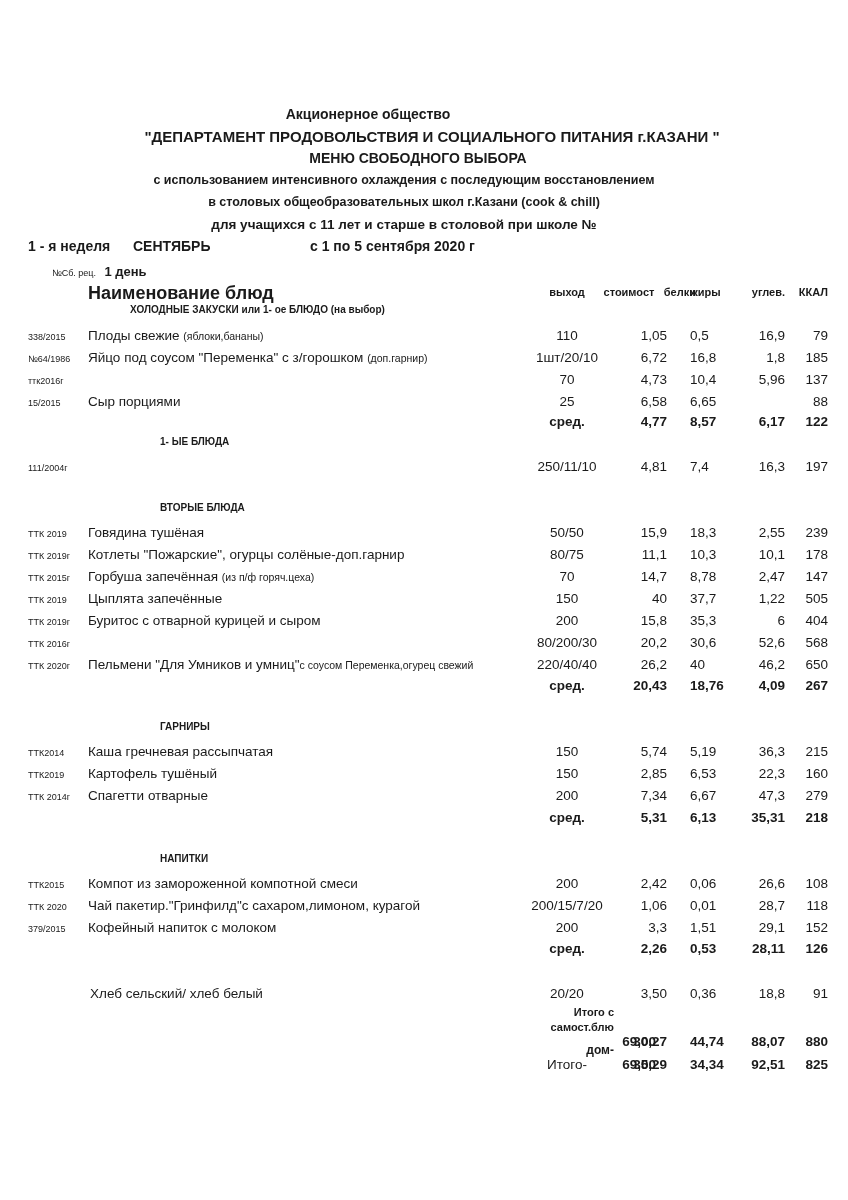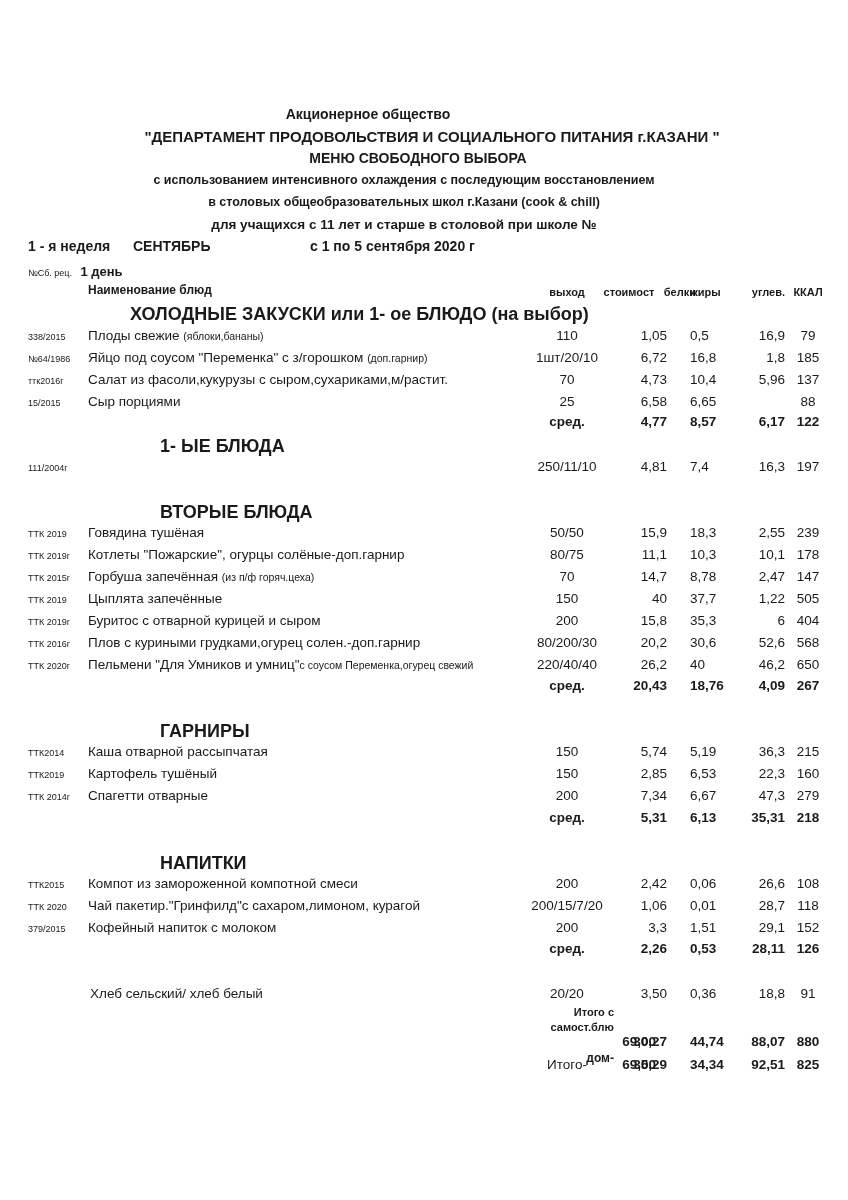--- a/index.html
+++ b/index.html
@@ -8,43 +8,43 @@
     .hdr { position: absolute; left: 0; width: 848px; text-align: center; font-weight: bold; white-space: nowrap; }
     .h1 { top: 106px; font-size: 14px; left: -56px; }
     .h2 { top: 128px; font-size: 15px; left: 8px; }
     .h3 { top: 150px; font-size: 14px; left: -6px; }
     .h4 { top: 173px; font-size: 12.5px; left: -20px; }
     .h5 { top: 195px; font-size: 12.5px; left: -20px; }
     .h6 { top: 217px; font-size: 13.5px; left: -20px; }
     .weekline { position: absolute; top: 238px; left: 28px; font-size: 14px; font-weight: bold; white-space: nowrap; }
     .weekline span { position: absolute; white-space: nowrap; }
     .dayline { position: absolute; top: 262px; left: 28px; white-space: nowrap; }
-    .dayline .small { font-size: 9px; }
+    .dayline .small { font-size: 9px; margin-left: 24px; }
     .dayline .day { font-size: 13px; font-weight: bold; margin-left: 4px; }
 
     .row { position: absolute; left: 0; width: 848px; height: 20px; font-size: 13.5px; white-space: nowrap; }
     .row > * { position: absolute; top: 0; }
     .code { left: 28px; font-size: 9px; top: 4px !important; text-align: center; }
     .name { left: 88px; }
     .name .note { font-size: 10.5px; }
     .out { left: 520px; width: 94px; text-align: center; }
     .cost { left: 598px; width: 58px; text-align: right; }
     .p { left: 612px; width: 55px; text-align: right; }
     .f { left: 690px; width: 45px; }
     .c { left: 735px; width: 50px; text-align: right; }
-    .k { left: 788px; width: 40px; text-align: center; }
+    .k { left: 788px; width: 40px; text-align: right; }
     .bold { font-weight: bold; }
     .colhdr { font-size: 11px; font-weight: bold; top: 3px !important; }
     .colhdr.out { left: 520px; }
     .colhdr.cost { left: 600px; width: 58px; text-align: center; }
     .colhdr.p { left: 640px; width: 56px; }
     .colhdr.f { left: 690px; width: 44px; }
     .colhdr.c { left: 735px; width: 50px; }
     .colhdr.k { left: 788px; width: 40px; }
-    .section { font-weight: bold; font-size: 18px; }
+    .section { font-weight: bold; font-size: 10px; }
     .itog-label { position: absolute; left: 520px; width: 94px; text-align: right; font-size: 11px; font-weight: bold; line-height: 15px; }
   </style>
 </head>
 <body>
 
 <div class="hdr h1">Акционерное  общество</div>
 <div class="hdr h2">"ДЕПАРТАМЕНТ  ПРОДОВОЛЬСТВИЯ И СОЦИАЛЬНОГО ПИТАНИЯ г.КАЗАНИ "</div>
 <div class="hdr h3">МЕНЮ  СВОБОДНОГО  ВЫБОРА</div>
 <div class="hdr h4">с использованием интенсивного охлаждения с  последующим восстановлением</div>
 <div class="hdr h5">в столовых общеобразовательных школ г.Казани (cook &amp; chill)</div>
@@ -54,21 +54,21 @@
   <span style="left:0">1 - я неделя</span>
   <span style="left:105px">СЕНТЯБРЬ</span>
   <span style="left:282px">с  1   по  5   сентября  2020 г</span>
 </div>
 <div class="dayline">
   <span class="small">№Сб. рец.</span>
   <span class="day">1 день</span>
 </div>
 
 <div class="row" style="top:283px">
-  <span class="name bold" style="font-size:12px">Наименование  блюд</span>
+  <span class="name bold" style="font-size:18px">Наименование  блюд</span>
   <span class="colhdr out">выход</span>
   <span class="colhdr cost">стоимост</span>
   <span class="colhdr p">белки</span>
   <span class="colhdr f">жиры</span>
   <span class="colhdr c">углев.</span>
   <span class="colhdr k">ККАЛ</span>
 </div>
 
 <div id="body-rows">
     <div class="row" style="top:304px">
@@ -87,21 +87,20 @@
       <span class="code">№64/1986</span>
       <span class="name">Яйцо под соусом "Переменка" с з/горошком <span class="note">(доп.гарнир)</span></span>
       <span class="out">1шт/20/10</span>
       <span class="p">6,72</span>
       <span class="f">16,8</span>
       <span class="c">1,8</span>
       <span class="k">185</span>
     </div>
     <div class="row" style="top:372px">
       <span class="code">ттк2016г</span>
-      <span class="name">Салат из фасоли,кукурузы с сыром,сухариками,м/растит.</span>
       <span class="out">70</span>
       <span class="p">4,73</span>
       <span class="f">10,4</span>
       <span class="c">5,96</span>
       <span class="k">137</span>
     </div>
     <div class="row" style="top:394px">
       <span class="code">15/2015</span>
       <span class="name">Сыр порциями</span>
       <span class="out">25</span>
@@ -171,21 +170,20 @@
       <span class="code">ТТК 2019г</span>
       <span class="name">Буритос с отварной курицей  и сыром</span>
       <span class="out">200</span>
       <span class="p">15,8</span>
       <span class="f">35,3</span>
       <span class="c">6</span>
       <span class="k">404</span>
     </div>
     <div class="row" style="top:635px">
       <span class="code">ТТК 2016г</span>
-      <span class="name">Плов с куриными грудками,огурец солен.-доп.гарнир</span>
       <span class="out">80/200/30</span>
       <span class="p">20,2</span>
       <span class="f">30,6</span>
       <span class="c">52,6</span>
       <span class="k">568</span>
     </div>
     <div class="row" style="top:657px">
       <span class="code">ТТК 2020г</span>
       <span class="name">Пельмени "Для Умников и умниц"<span class="note">с соусом Переменка,огурец свежий</span></span>
       <span class="out">220/40/40</span>
@@ -199,21 +197,21 @@
       <span class="p bold">20,43</span>
       <span class="f bold">18,76</span>
       <span class="c bold">4,09</span>
       <span class="k bold">267</span>
     </div>
     <div class="row" style="top:721px">
       <span class="section" style="left:160px">ГАРНИРЫ</span>
     </div>
     <div class="row" style="top:744px">
       <span class="code">ТТК2014</span>
-      <span class="name">Каша отварной  рассыпчатая</span>
+      <span class="name">Каша гречневая  рассыпчатая</span>
       <span class="out">150</span>
       <span class="p">5,74</span>
       <span class="f">5,19</span>
       <span class="c">36,3</span>
       <span class="k">215</span>
     </div>
     <div class="row" style="top:766px">
       <span class="code">ТТК2019</span>
       <span class="name">Картофель тушёный</span>
       <span class="out">150</span>
@@ -279,21 +277,21 @@
       <span class="name" style="left:90px">Хлеб сельский/ хлеб белый</span>
       <span class="out">20/20</span>
       <span class="p">3,50</span>
       <span class="f">0,36</span>
       <span class="c">18,8</span>
       <span class="k">91</span>
     </div>
     <div class="itog-label" style="top:1005px">
       <div>Итого с</div>
       <div>самост.блю</div>
-      <div style="font-size:12px;margin-top:16px">дом-</div>
+      <div style="font-size:12px;margin-top:8px">дом-</div>
     </div>
     <div class="row" style="top:1034px">
       <span class="cost bold">69,00</span>
       <span class="p bold">30,27</span>
       <span class="f bold">44,74</span>
       <span class="c bold">88,07</span>
       <span class="k bold">880</span>
     </div>
     <div class="row" style="top:1057px">
       <span class="out">Итого-</span>

